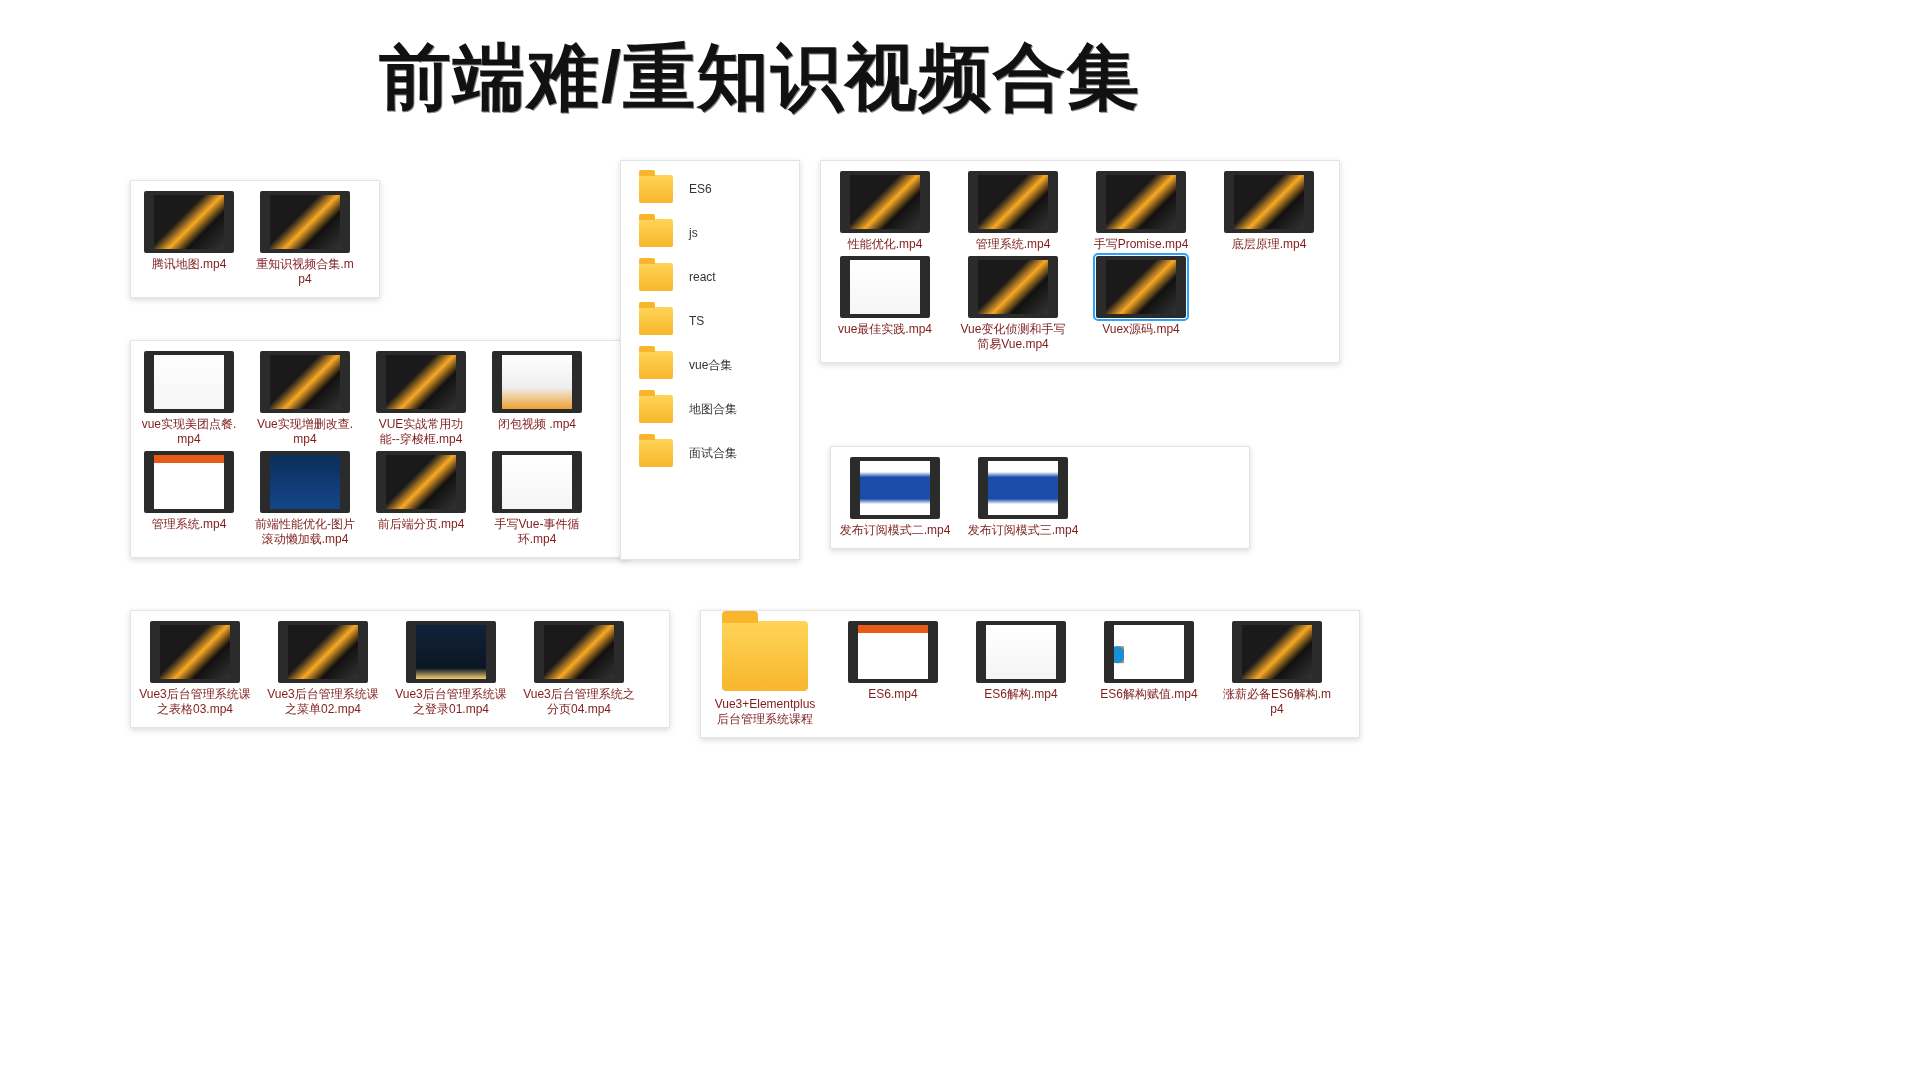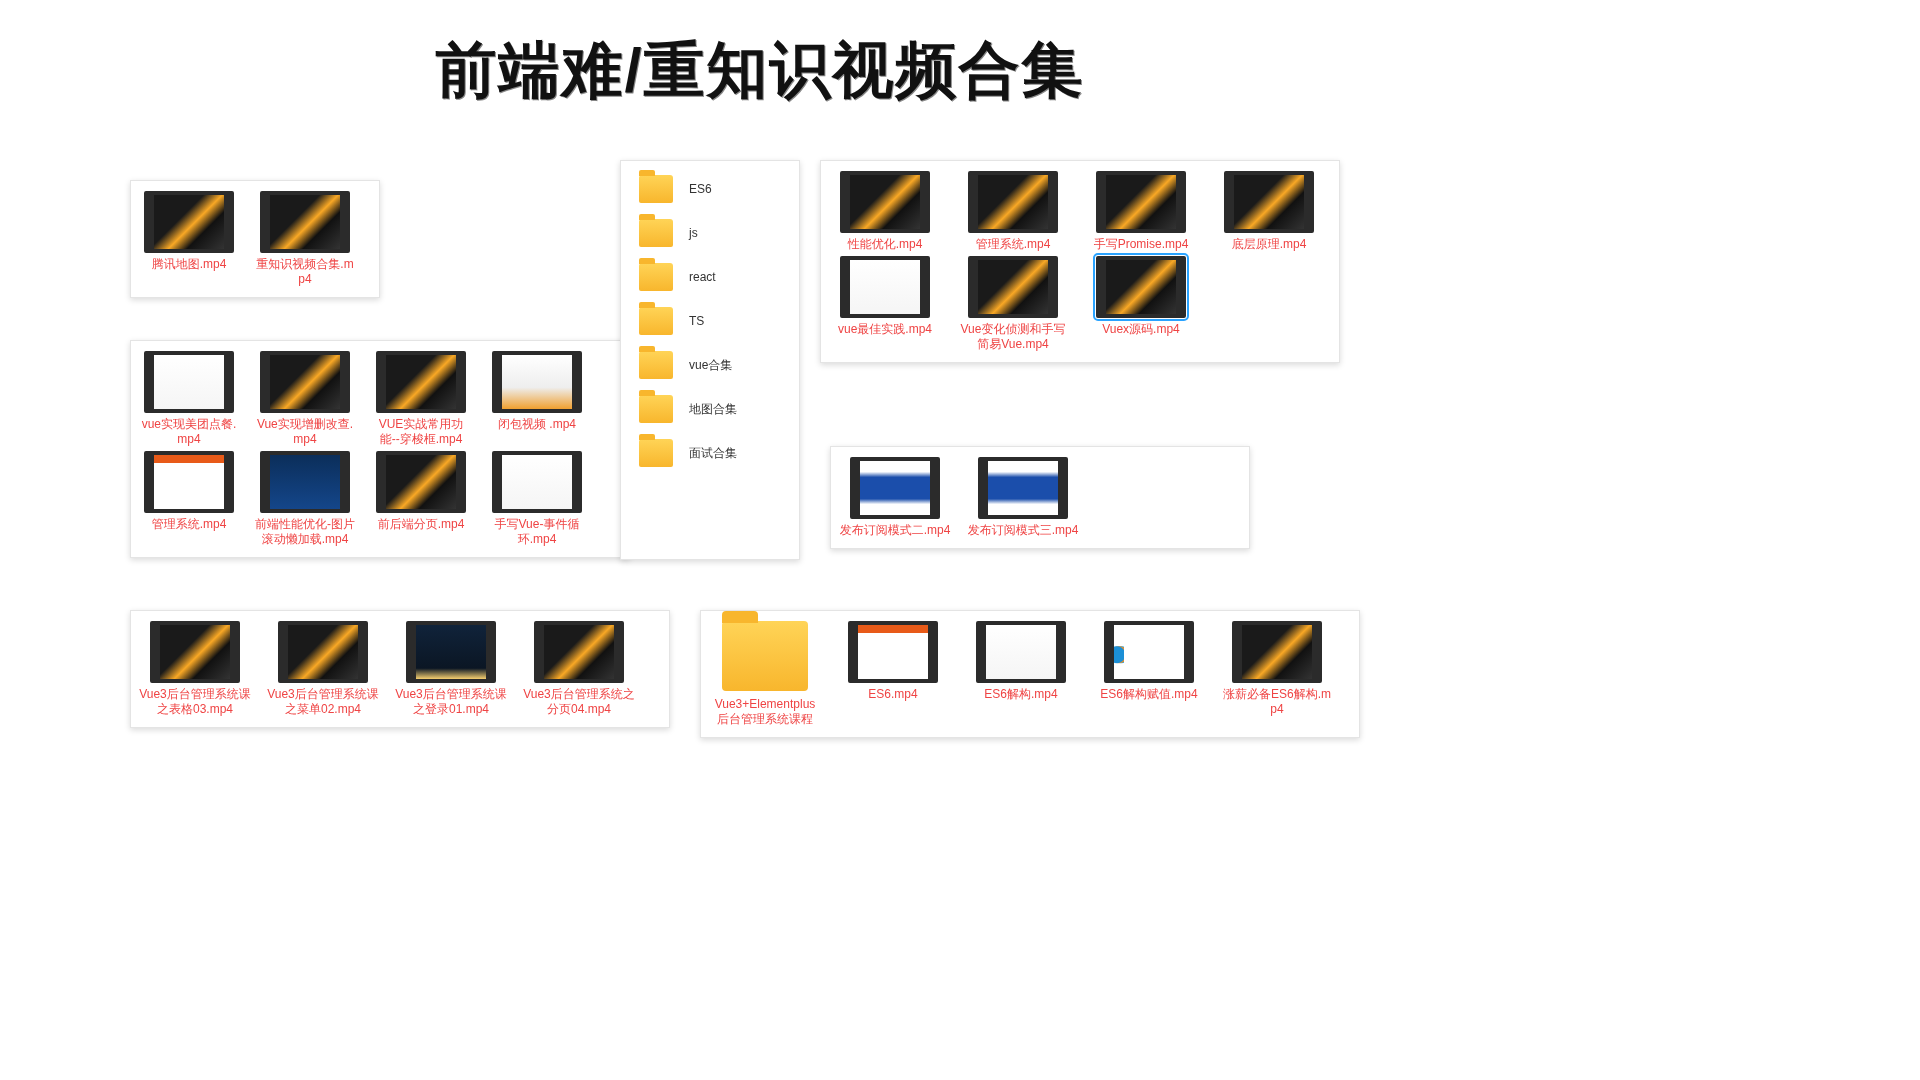--- a/index.html
+++ b/index.html
@@ -6,21 +6,21 @@
   body {
     background: #ffffff;
     font-family: "Microsoft YaHei", Arial, sans-serif;
     width: 1520px;
     height: 855px;
     overflow: hidden;
     position: relative;
   }
   .page-title {
     text-align: center;
-    font-size: 61px;
+    font-size: 72px;
     font-weight: 900;
     color: #111;
     letter-spacing: 2px;
     padding-top: 30px;
     text-shadow: 1px 1px 0 #888;
   }
 
   .panel {
     position: absolute;
     background: #fff;
@@ -65,21 +65,21 @@
     width:10px;
     background-image: radial-gradient(circle,#fff 1.5px,transparent 1.6px);
     background-size: 10px 10px;
     background-repeat: repeat-y;
   }
   .vthumb::before{ left:-10px; }
   .vthumb::after { right:-10px; }
   .vthumb.circles::before, .vthumb.orangebar::before, .vthumb.orangebar::after, .vthumb.circles::after { display:block; }
   .vname {
     font-size: 12px;
-    color: #ef4444;
+    color: #7f1d1d;
     line-height: 1.25;
     word-break: break-all;
   }
   .vitem.sel .vthumb{ outline:2px solid #2aa3ff; outline-offset:1px; }
 
   
   .folder-list { padding: 6px 14px; }
   .folder-row {
     display: flex; align-items: center;
     gap: 16px;

